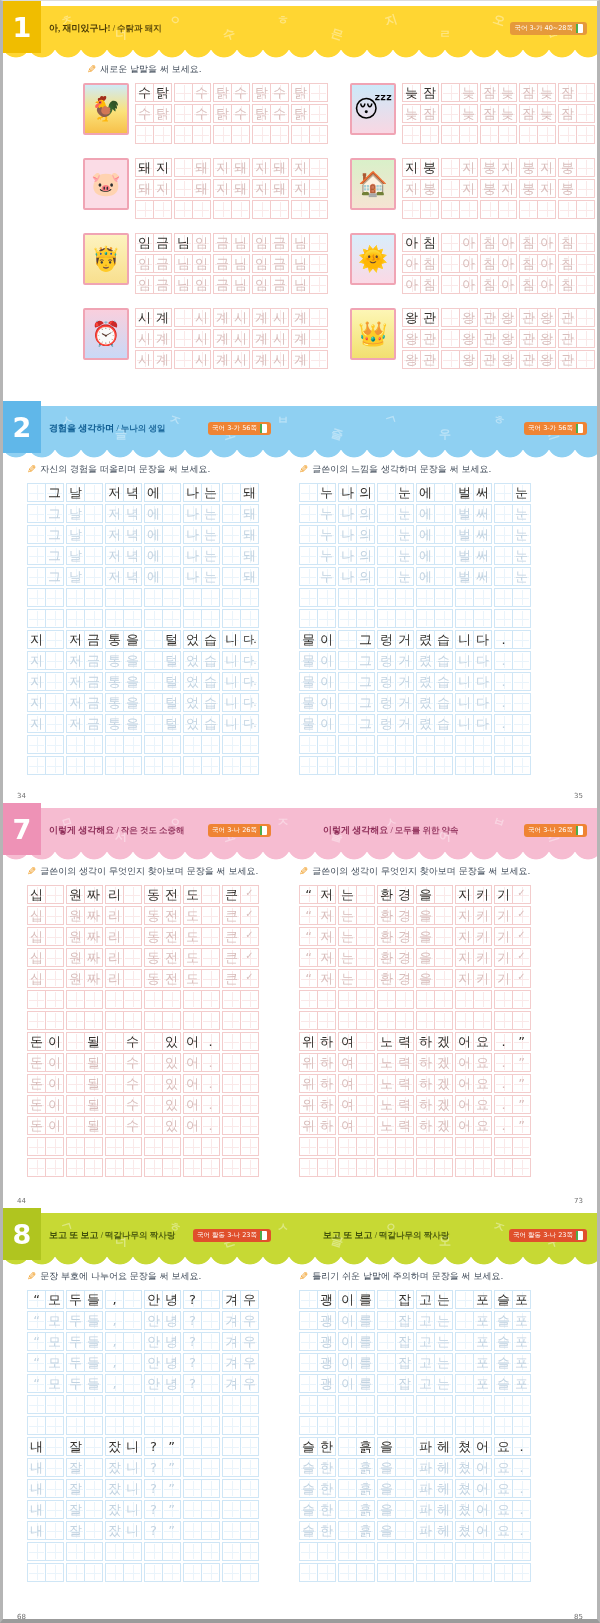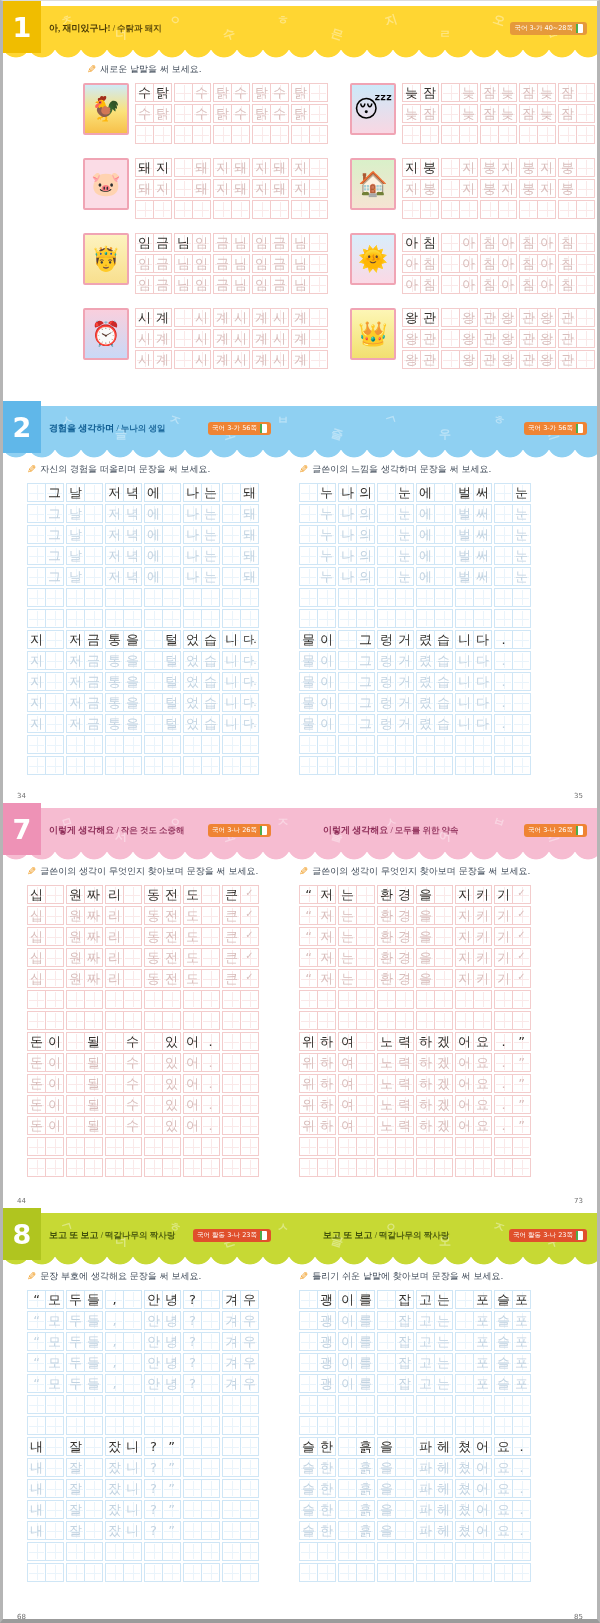--- a/index.html
+++ b/index.html
@@ -2254,21 +2254,21 @@
               <i class="bk"></i>
             </span>
           </div>
         </div>
         <div class="wave"></div>
       </div>
       <div class="pages">
         <div class="page">
           <div class="instr">
             <span class="pen">✎</span>
-            <span>문장 부호에 생각해요 문장을 써 보세요.</span>
+            <span>문장 부호에 나누어요 문장을 써 보세요.</span>
           </div>
           <div class="row">
             <span class="pair">
               <span class="cell d">“</span>
               <span class="cell d">모</span>
             </span>
             <span class="pair">
               <span class="cell d">두</span>
               <span class="cell d">들</span>
             </span>
@@ -2624,21 +2624,21 @@
             </span>
             <span class="pair">
               <span class="cell e"></span>
               <span class="cell e"></span>
             </span>
           </div>
         </div>
         <div class="page">
           <div class="instr">
             <span class="pen">✎</span>
-            <span>틀리기 쉬운 낱말에 찾아보며 문장을 써 보세요.</span>
+            <span>틀리기 쉬운 낱말에 주의하며 문장을 써 보세요.</span>
           </div>
           <div class="row">
             <span class="pair">
               <span class="cell e"></span>
               <span class="cell d">괭</span>
             </span>
             <span class="pair">
               <span class="cell d">이</span>
               <span class="cell d">를</span>
             </span>

